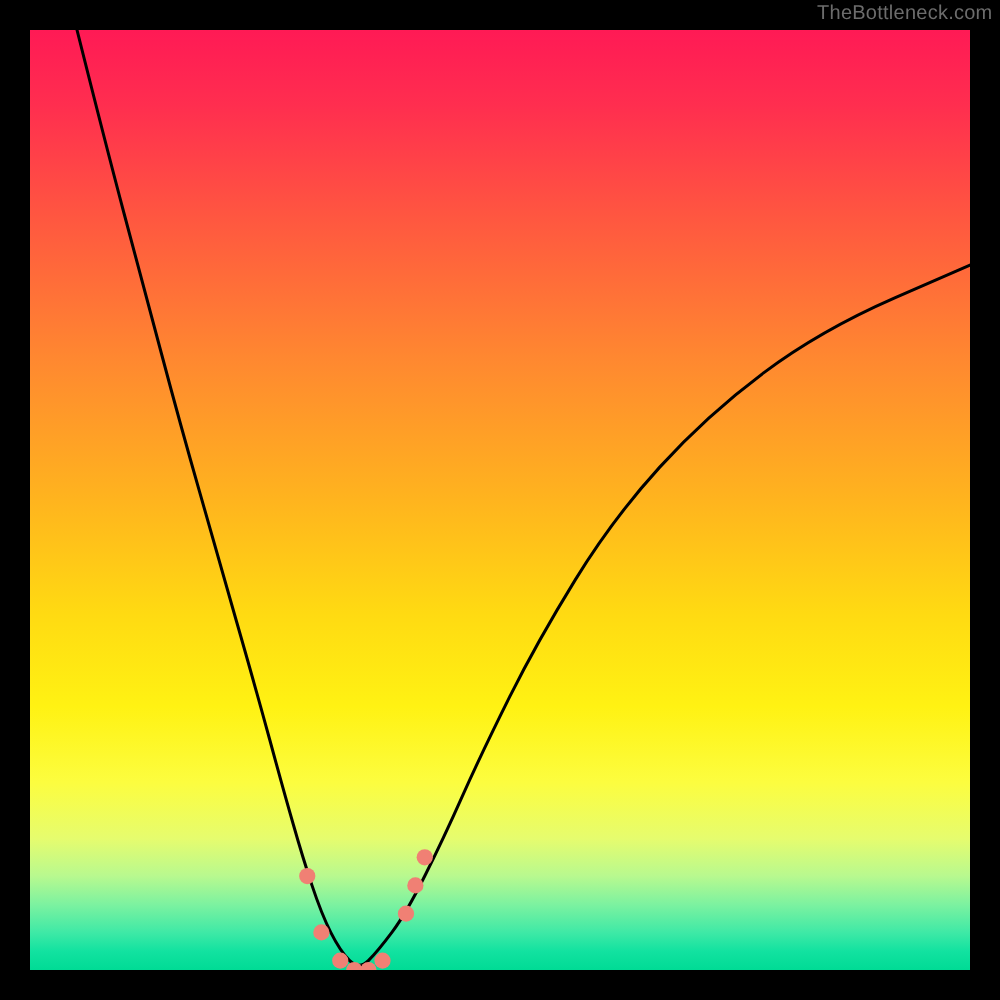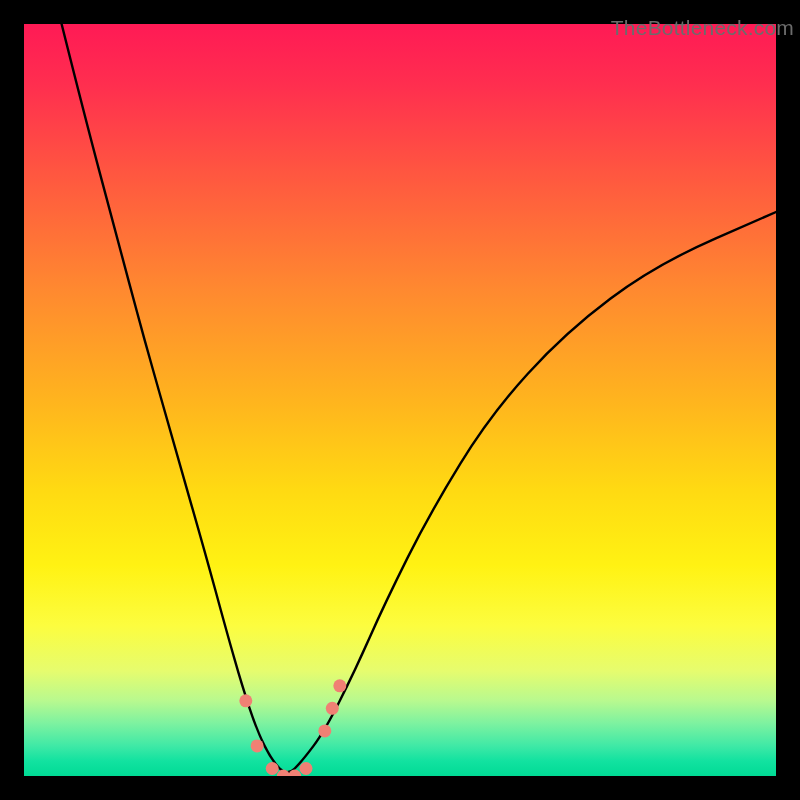--- a/index.html
+++ b/index.html
@@ -54,24 +54,24 @@
   .curve {
     position: absolute;
     left: 0;
     top: 0;
     width: 752px;
     height: 752px;
     pointer-events: none;
   }
   .watermark {
     position: absolute;
-    top: 16px;
+    top: 2px;
     right: 6px;
     color: #6c6c6c;
-    font-size: 21px;
+    font-size: 16px;
     font-weight: 500;
     letter-spacing: 0.2px;
     pointer-events: none;
   }
 </style>
 </head>
 <body>
 
 <div class="frame">
   <div class="plot">

